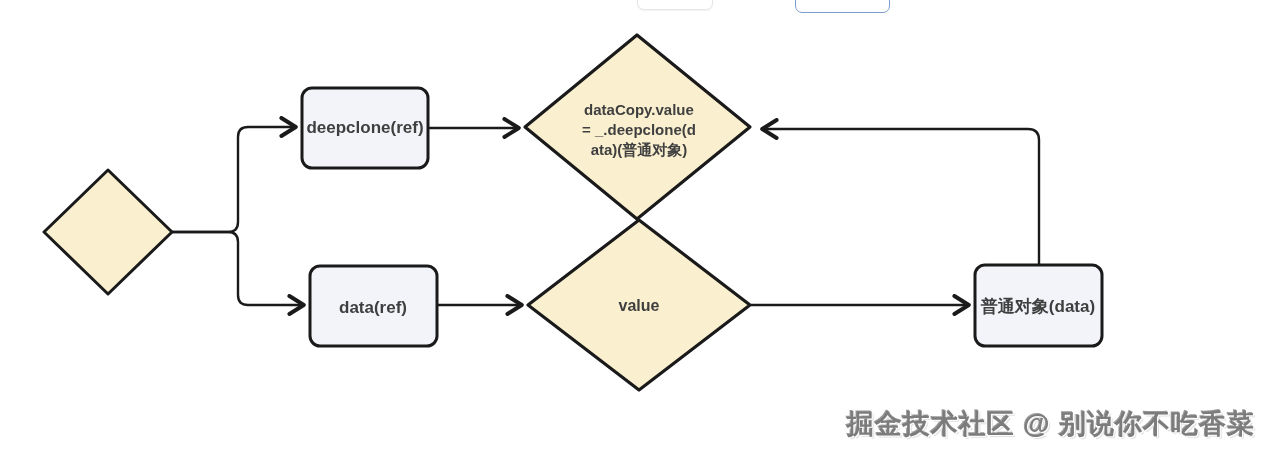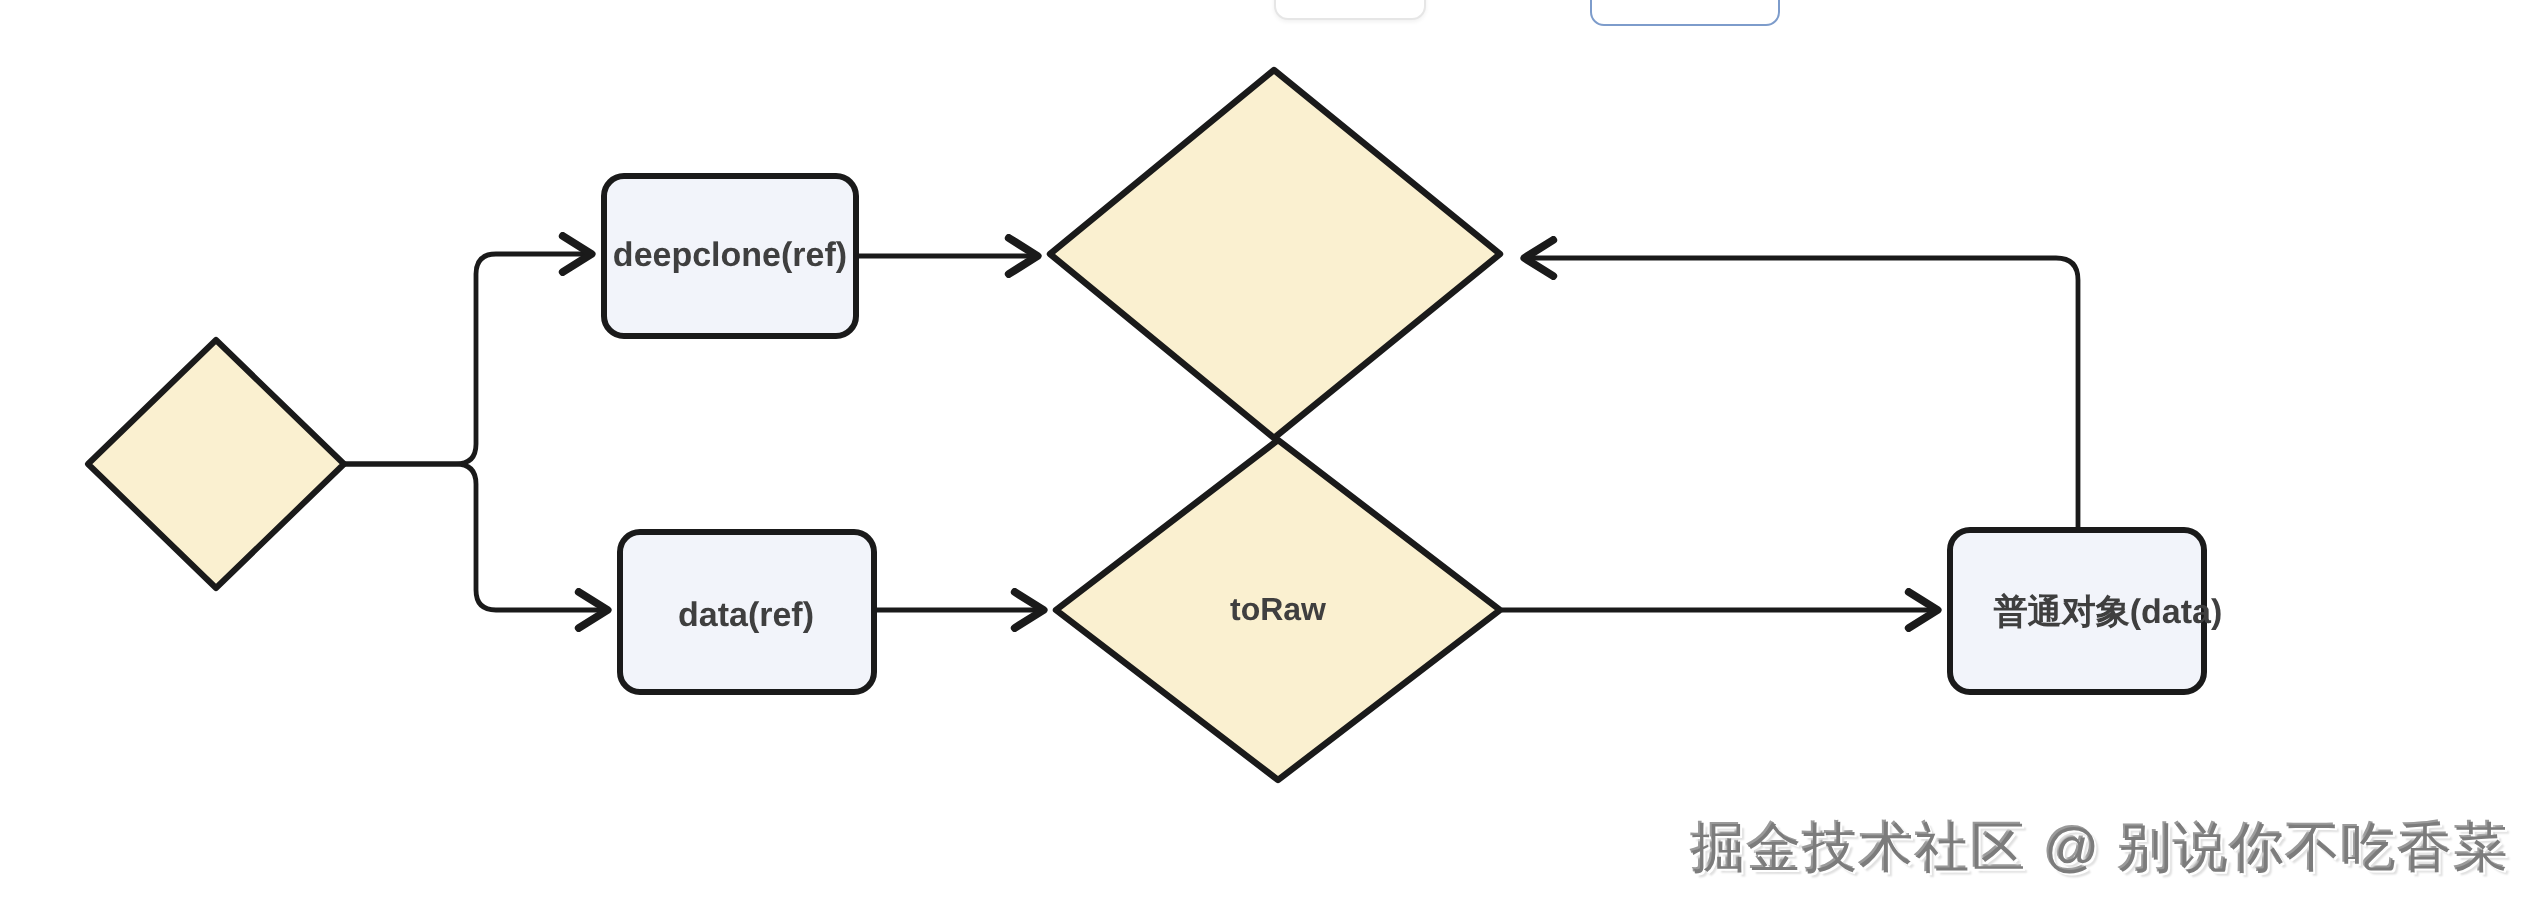--- a/index.html
+++ b/index.html
@@ -45,28 +45,28 @@
     white-space: nowrap;
     pointer-events: none;
   }
   .node-label .ln { display: block; }
 
   .lbl-start      { left: 108px;  top: 233px; font-size: 16px; line-height: 25px; }
   .lbl-datacopy   { left: 365px;  top: 128px; font-size: 17px; }
   .lbl-data       { left: 373px;  top: 308px; font-size: 17px; }
   .lbl-deepclone  { left: 639px;  top: 130px; font-size: 15px; line-height: 20px; }
   .lbl-toraw      { left: 639px;  top: 306px; font-size: 16px; }
-  .lbl-plainobj   { left: 1038px; top: 306px; font-size: 17px; margin-left: 16px; }
+  .lbl-plainobj   { left: 1038px; top: 306px; font-size: 17px; }
 
   .watermark {
     position: absolute;
     right: 13px;
     bottom: 7px;
     font-size: 27px;
-    font-weight: normal;
+    font-weight: bold;
     letter-spacing: 1px;
     color: #7c7c7c;
     text-shadow: 1px 1px 0 #ffffff, 2px 2px 1px #e0e0e0, -1px -1px 0 #9a9a9a;
     white-space: nowrap;
     margin-left: 35px;
   }
 </style>
 </head>
 <body>
 
@@ -99,20 +99,25 @@
       <polygon class="shape-stroke" points="639,220 750,305 639,390 528,305" stroke-width="3.2" fill="#faf0d0"></polygon>
       <rect class="shape-stroke" x="975" y="265" width="127" height="81" rx="10" stroke-width="3" fill="#f2f4fa"></rect>
     </g>
   </svg>
 
 
   <div class="node-label lbl-datacopy">deepclone(ref)</div>
 
   <div class="node-label lbl-data">data(ref)</div>
 
+  <div class="node-label lbl-deepclone">
+    <span class="ln">dataCopy.value</span>
+    <span class="ln">= _.deepclone(d</span>
+    <span class="ln">ata)(普通对象)</span>
+  </div>
 
-  <div class="node-label lbl-toraw">toRaw</div>
+  <div class="node-label lbl-toraw">value</div>
 
   <div class="node-label lbl-plainobj">普通对象(data)</div>
 
   <div class="watermark">掘金技术社区 @ 别说你不吃香菜</div>
 
 </div>
 
 </body></html>

